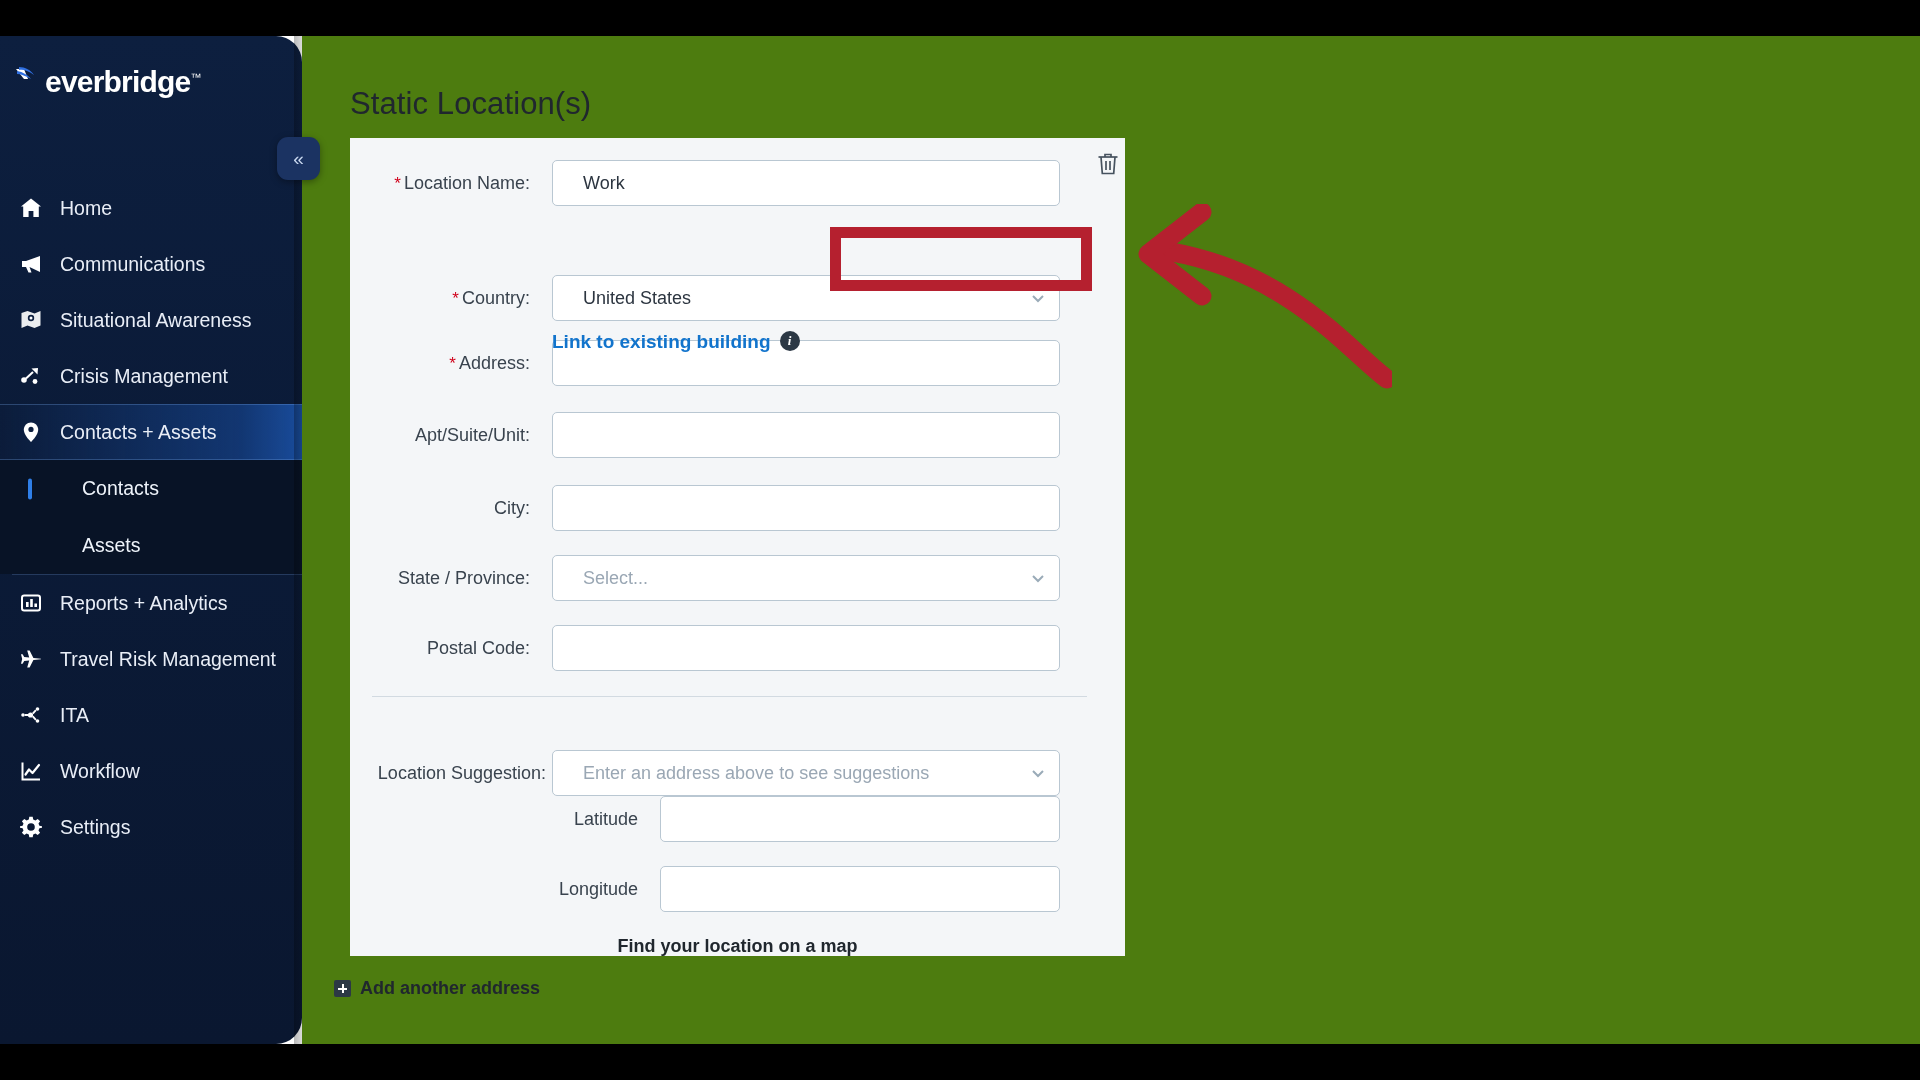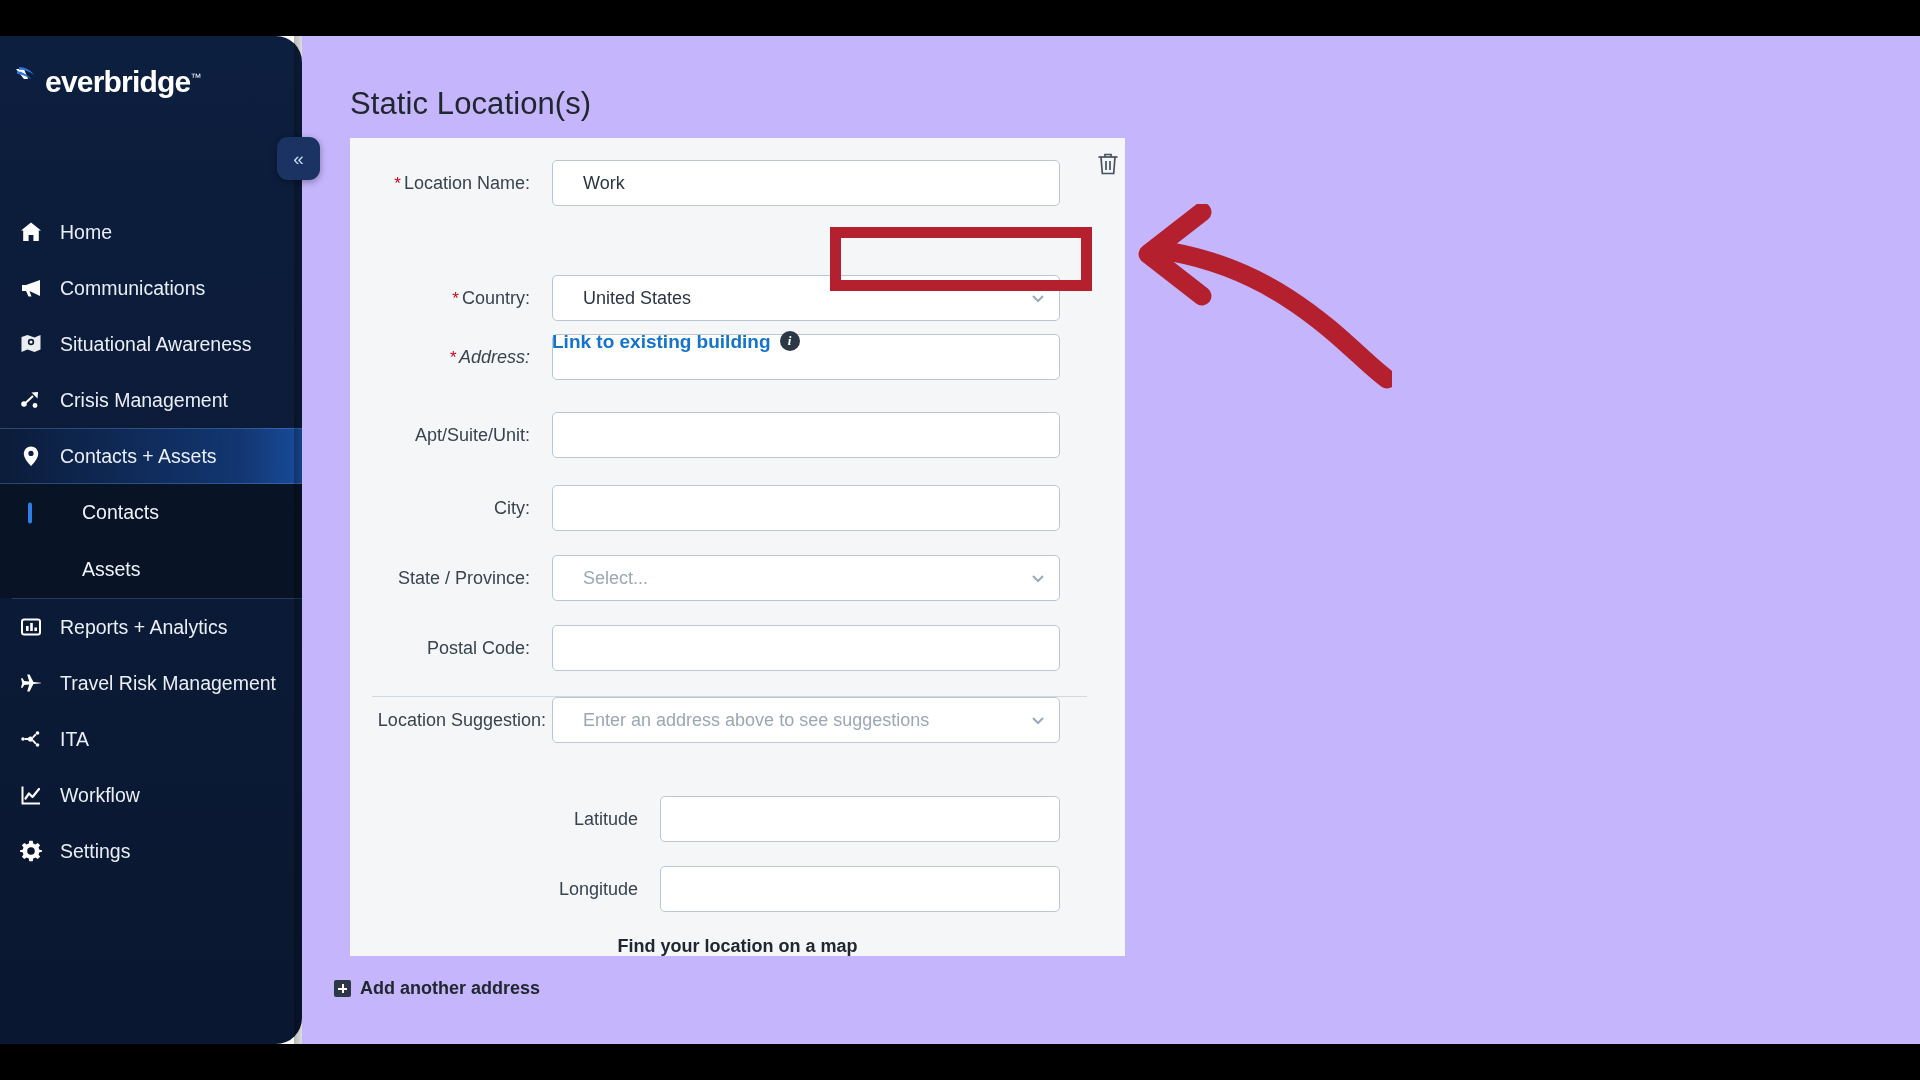--- a/index.html
+++ b/index.html
@@ -44,21 +44,21 @@
   #collapse-btn {
     position: absolute; left: 277px; top: 101px;
     width: 43px; height: 43px; border-radius: 11px;
     background: #1b3362;
     display: flex; align-items: center; justify-content: center;
     color: #c9d8ef; font-size: 19px; cursor: pointer;
     box-shadow: 0 2px 7px rgba(0,0,0,0.35);
     z-index: 6;
   }
 
-  #nav { position: absolute; left: 0; top: 168px; width: 322px; }
+  #nav { position: absolute; left: 0; top: 144px; width: 322px; }
   .nav-item {
     position: relative;
     display: flex; align-items: center;
     height: 56px; padding-left: 18px;
     color: #e9eef7; font-size: 19.5px;
     cursor: pointer; text-decoration: none;
   }
   .nav-icon {
     width: 26px; height: 26px; margin-right: 16px;
     display: flex; align-items: center; justify-content: center;
@@ -91,21 +91,21 @@
   .sub-marker {
     position: absolute; left: 28px; top: 50%; transform: translateY(-50%);
     width: 4px; height: 21px; background: #2f7fe8; border-radius: 2px;
   }
   .nav-sep {
     height: 1px; margin: 0 12px 0 12px;
     background: rgba(130,175,235,0.22);
   }
 
   
-  #main { position: absolute; left: 302px; top: 0; right: 0; bottom: 0; background: #c4b5fd; }
+  #main { position: absolute; left: 302px; top: 0; right: 0; bottom: 0; background: #4d7c0f; }
   #page-title {
     position: absolute; left: 48px; top: 50px;
     font-size: 31px; color: #20272e; font-weight: 400;
     letter-spacing: 0.1px;
   }
 
   #form-card {
     position: absolute; left: 48px; top: 102px;
     width: 775px; height: 818px;
     background: #f4f6f8;
@@ -356,21 +356,21 @@
           <div class="lbl"><span class="req">*</span><span>Country:</span></div>
         </div>
         <div class="field">
           <span>United States</span>
           <span class="chev"><svg viewBox="0 0 18 18">
                 <polyline points="4,7 9,12 14,7"></polyline>
               </svg></span>
         </div>
       </div>
 
-      <div class="row" style="top:196px;font-style:italic;">
+      <div class="row" style="top:202px;">
         <div class="lbl-box">
           <div class="lbl"><span class="req">*</span><span>Address:</span></div>
         </div>
         <div class="field">
             <span></span>
           </div>
       </div>
 
       <div class="row" style="top:274px;">
         <div class="lbl-box">
@@ -406,21 +406,21 @@
         <div class="lbl-box">
           <div class="lbl">Postal Code:</div>
         </div>
         <div class="field">
             <span></span>
           </div>
       </div>
 
       <div class="divider" style="top:558px;"></div>
 
-      <div class="row" style="top:559px;text-align:right;">
+      <div class="row" style="top:612px;text-align:right;">
         <div class="lbl-box wide" style="width:196px;">
           <div class="lbl">Location Suggestion:</div>
         </div>
         <div class="field">
           <span class="ph">Enter an address above to see suggestions</span>
           <span class="chev"><svg viewBox="0 0 18 18">
                 <polyline points="4,7 9,12 14,7"></polyline>
               </svg></span>
         </div>
       </div>

